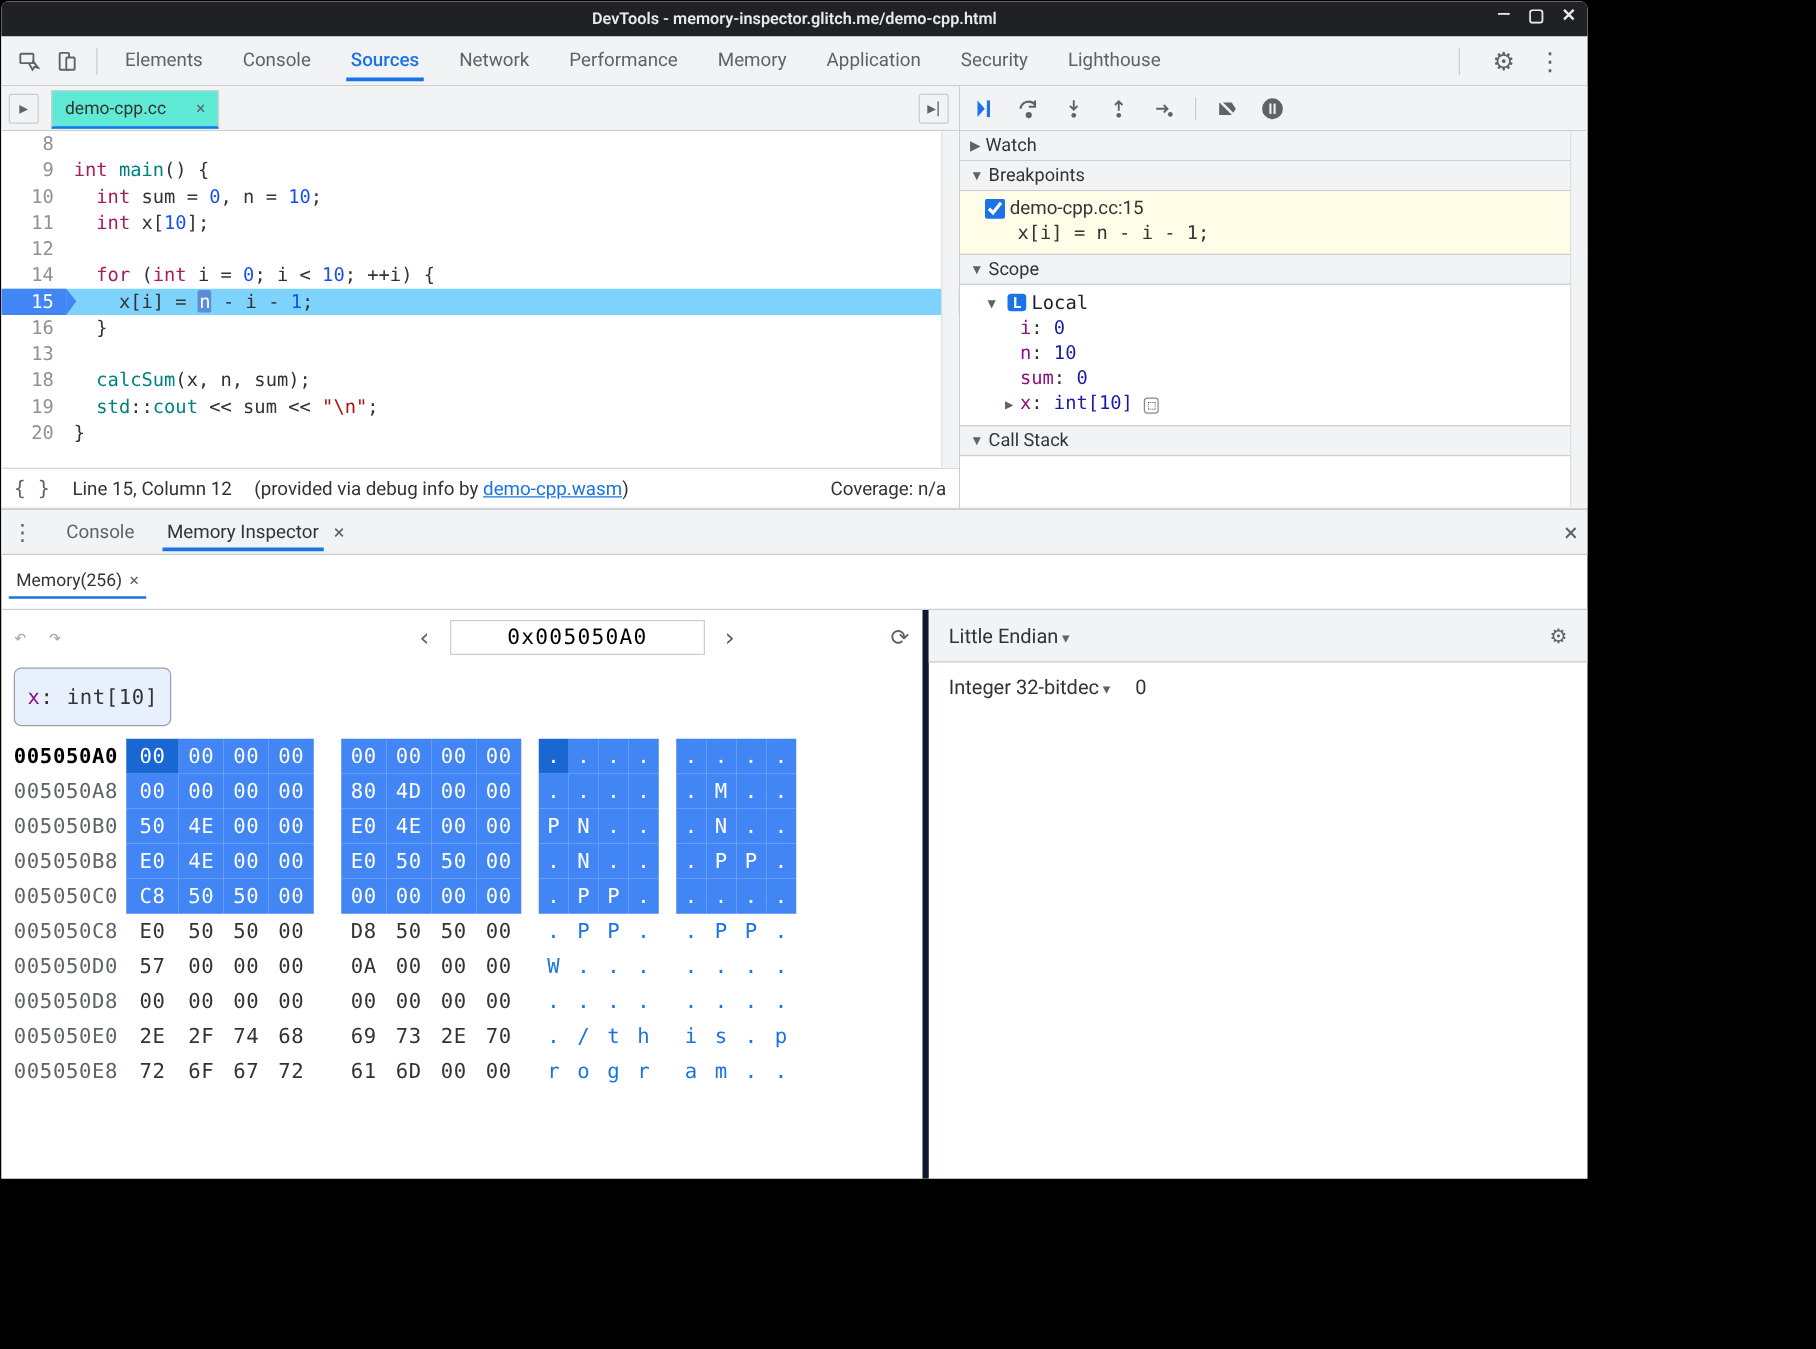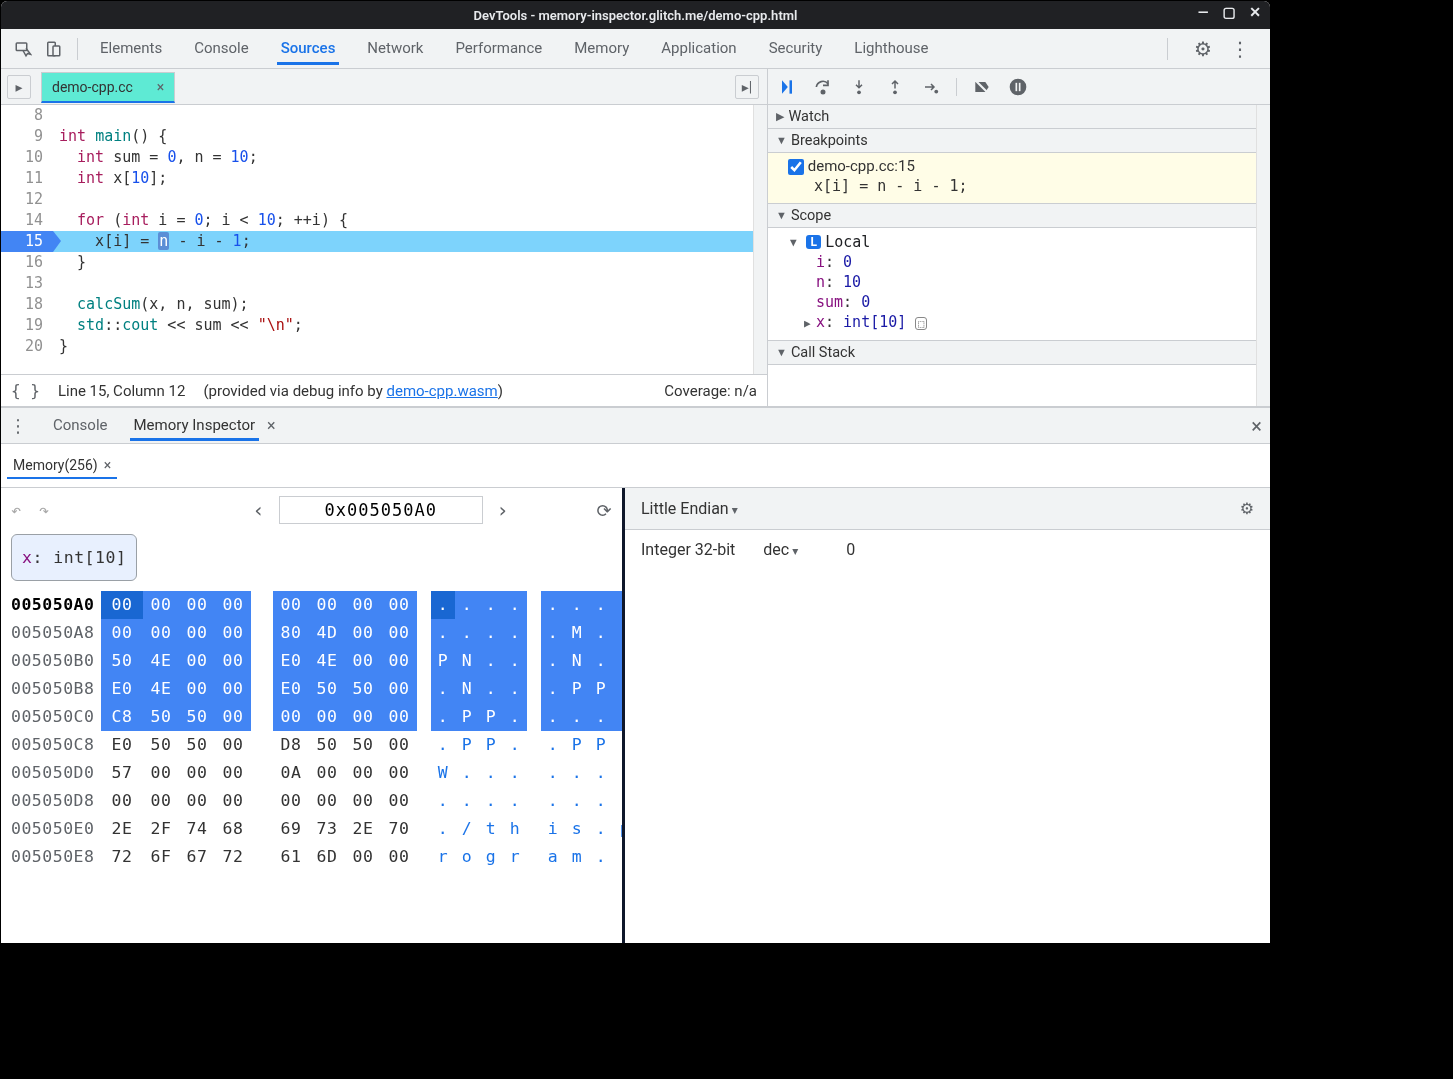--- a/index.html
+++ b/index.html
@@ -62,21 +62,21 @@
   .drawer-tabs { height: 36px; background: #f1f3f4; border-bottom: 1px solid #cacdd1; display: flex; align-items: center; padding: 0 8px; gap: 18px; }
   .drawer-tabs .more { font-size: 18px; cursor: pointer; color: #5f6368; padding-right:4px;}
   .drawer-tabs .dtab { padding: 6px 4px 4px; cursor: pointer; border-bottom: 3px solid transparent; color: #5f6368; font-size:15px;}
   .drawer-tabs .dtab.active { color: #333; border-bottom-color: #1a73e8; }
   .drawer-tabs .close-x { font-size: 16px; cursor: pointer; color: #5f6368; margin-left:-10px;}
   .drawer-tabs .spacer { flex: 1; }
   .memtab-bar { height: 44px; border-bottom: 1px solid #cacdd1; padding: 0 6px; display: flex; align-items: center;}
   .memtab { border-bottom: 2px solid #1a73e8; padding: 4px 6px; display:flex; gap:6px; align-items:center;}
   .mem-body { flex: 1; display: flex; min-height:0;}
   .mem-left { flex: 1; padding: 8px 10px 6px; font-family: monospace; font-size: 16.5px; letter-spacing: 0.5px; overflow:hidden;}
-  .mem-right { width: 648px; border-left: 3px solid #0f172a; padding: 0; }
+  .mem-right { width: 532px; border-left: 5px solid #0f172a; padding: 0; }
   .mem-nav { display: flex; align-items: center; gap: 6px; margin-bottom: 10px; }
   .mem-nav .histbtn { width: 22px; color: #aaa; cursor: pointer; font-size:17px;}
   .mem-nav .arrow { width: 28px; text-align: center; cursor: pointer; font-size: 20px; color: #5f6368;}
   .mem-nav .addr { width: 204px; border: 1px solid #cacdd1; padding: 3px 10px; text-align: center; font-family: monospace; font-size: 17px; letter-spacing: 1px;}
   .mem-nav .refresh { font-size: 18px; cursor: pointer; color: #5f6368; margin-left: auto;}
   .chip { border: 1px solid #9aa0a6; background:#e8f0fe; border-radius: 6px; padding: 13px 10px; display:inline-block; margin-bottom:10px;}
   .chip .cn { color: #881280; }
   .hexgrid { display: grid; grid-template-columns: 90px 42px 36px 36px 36px 22px 36px 36px 36px 36px 14px 24px 24px 24px 24px 14px 24px 24px 24px 24px; line-height: 28px; align-items: center;}
   .hexaddr { color: #5f6368; font-weight: 500;}
   .hexaddr.first { color: #000; font-weight: 700; }
@@ -84,21 +84,21 @@
   .hc.hl { background: #4285f4; color: #fff; border-radius: 0px;}
   .hc.hl.first { background: #1967d2; }
   .asc { text-align: center; color: #1a73e8;}
   .asc.hl { background: #4285f4; color: #fff;}
   .asc.hl.first { background: #1967d2;}
   .vgap { }
   .split-bar{ width:1px; background:#e0e0e0;}
   .mem-right-top { height: 42px; border-bottom: 1px solid #cacdd1; background:#f1f3f4; display:flex; align-items:center; padding: 0 16px; gap:8px; font-size:16px;}
   .mem-right-top .drop::after { content: " ▾"; font-size:12px; color:#5f6368;}
   .mem-right-top .gear { margin-left:auto; cursor:pointer; color:#5f6368;}
-  .mem-right-row { display:flex; align-items:center; padding: 10px 16px; gap: 28px; font-size:16px;}
+  .mem-right-row { display:flex; align-items:center; padding: 10px 16px; font-size:16px;}
   .mem-right-row .drop::after { content: " ▾"; font-size:12px; color:#5f6368;}
   .scroll-edge { position:absolute; right:0; top:0; width:14px; height:100%; background:#f1f3f4; border-left:1px solid #e0e0e0;}
 </style>
 </head>
 <body>
 
 <div class="window">
   <div class="titlebar">
     <span>DevTools - memory-inspector.glitch.me/demo-cpp.html</span>
     <div class="winbtns">

